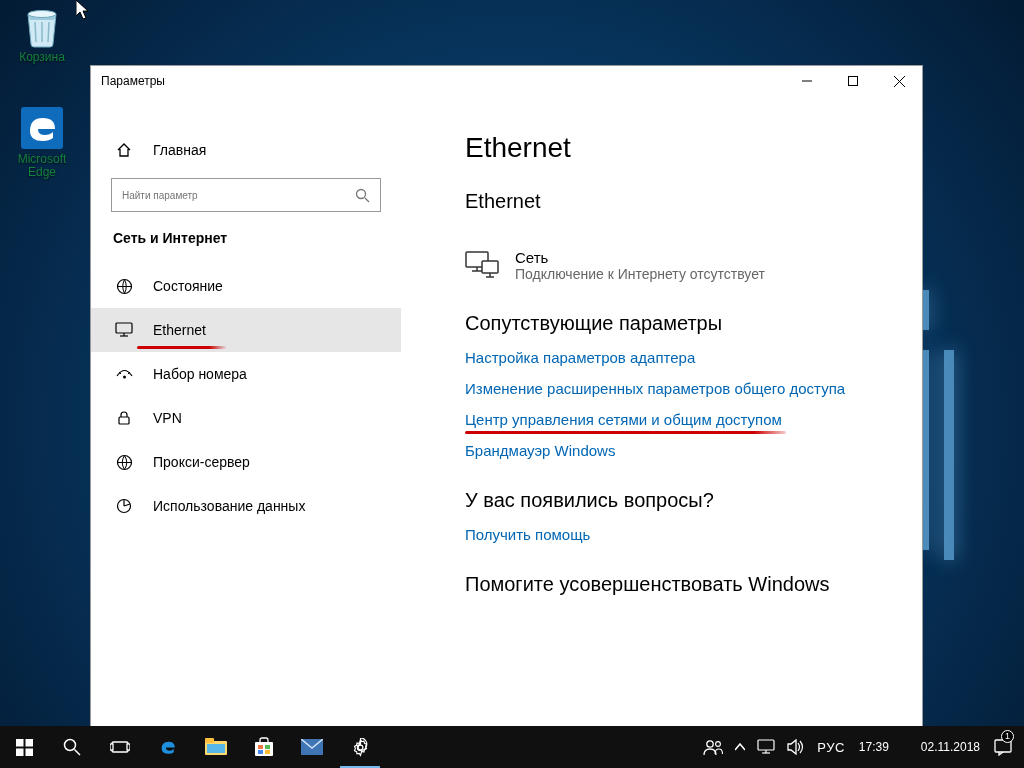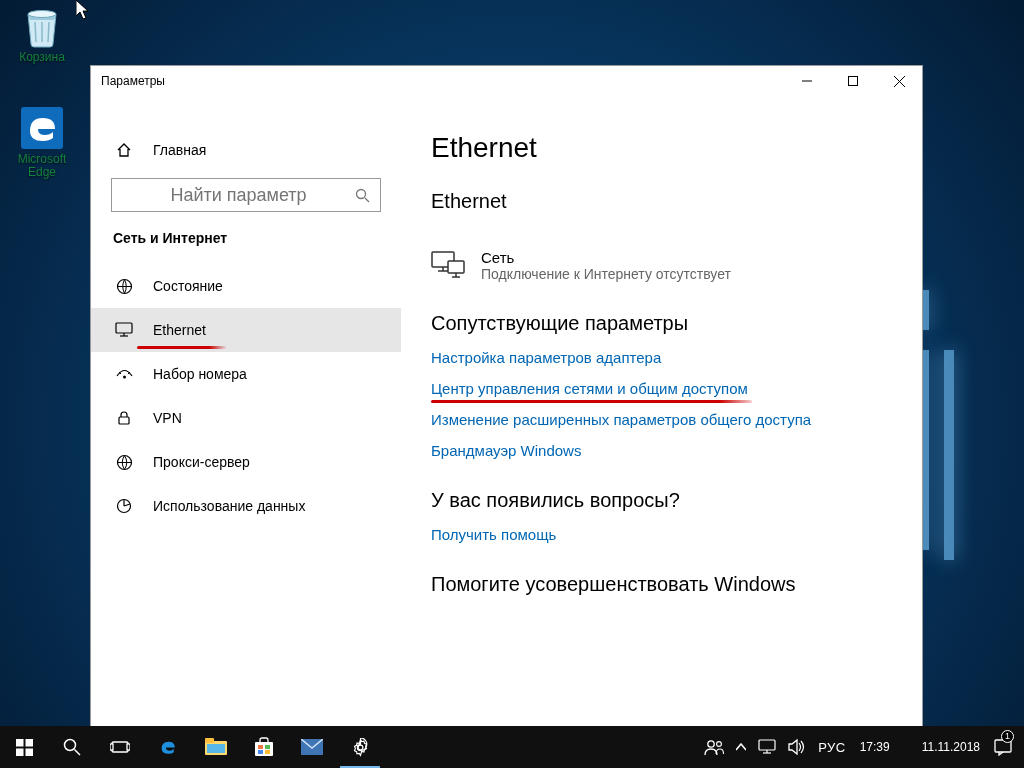--- a/index.html
+++ b/index.html
@@ -29,27 +29,27 @@
 
 
 .window {
   position: absolute; left: 90px; top: 65px; width: 833px; height: 664px;
   background: #fff; border: 1px solid #9a9a9a; display:flex; flex-direction:column;
 }
 .titlebar { height: 30px; display:flex; align-items:center; font-size:12px; padding-left:10px; color:#000;}
 .title-controls { margin-left:auto; display:flex; height:100%; }
 .title-controls .tc { width:46px; display:flex; align-items:center; justify-content:center; cursor:pointer; }
 
-.win-body { flex:1; display:flex; overflow:hidden; }
+.win-body { flex:1; display:flex; overflow:hidden;gap:34px; }
 .sidebar { width: 310px; background:#fff; padding-top: 36px; position:relative; }
 .side-row { display:flex; align-items:center; height:44px; padding-left:22px; font-size:14px; color:#000; cursor:pointer; position:relative;}
 .side-row .sicon { width:22px; display:inline-flex; justify-content:center; margin-right:18px; font-size:16px; color:#000;}
 .side-row.home { height:36px; margin-bottom:10px;}
 .searchbox { margin: 0 20px 18px 20px; height:34px; border:1px solid #999; display:flex; align-items:center; padding:0 10px; color:#666; font-size:14px; background:#fff;}
-.searchbox input { border:none; outline:none; flex:1; font-size:18px; background:transparent;text-align:center;}
+.searchbox input { border:none; outline:none; flex:1; font-size:10px; background:transparent;}
 .side-section { font-size:14px; font-weight:600; padding-left:22px; margin: 8px 0 18px; color:#000;}
 .side-row.active { background: #e6e6e6; }
 .red-under { position:absolute; left:46px; bottom:3px; width:90px; height:3px; background:linear-gradient(to right, #c00, #c00 80%, transparent); border-radius:2px;}
 .side-row.active .red-under { display:block; }
 
 .content { flex:1; padding: 36px 30px 10px 30px; overflow:auto; color:#000; background:#fff;}
 .content h1 { font-size:28px; font-weight:400; margin-bottom:26px;}
 .content h2 { font-size:20px; font-weight:400; margin: 6px 0 14px;}
 .content h3 { font-size:20px; font-weight:400; margin: 30px 0 14px;}
 .net-row { display:flex; align-items:flex-start; gap:16px; margin-bottom:6px;margin-top:36px;}
@@ -225,25 +225,25 @@
             </svg>
         </div>
         <div class="ntext">
           <div class="t1">Сеть</div>
           <div class="t2">Подключение к Интернету отсутствует</div>
         </div>
       </div>
 
       <h3>Сопутствующие параметры</h3>
       <a class="clink">Настройка параметров адаптера</a>
+      <a class="clink">Изменение расширенных параметров общего доступа</a>
       <a class="clink">
         <span>Центр управления сетями и общим доступом</span>
         <span class="red"></span>
       </a>
-      <a class="clink">Изменение расширенных параметров общего доступа</a>
       <a class="clink">Брандмауэр Windows</a>
 
       <h3>У вас появились вопросы?</h3>
       <a class="clink">Получить помощь</a>
 
       <h3>Помогите усовершенствовать Windows</h3>
     </div>
   </div>
 </div>
 
@@ -327,21 +327,21 @@
     </div>
     <div class="titem">
       <svg width="18" height="16" viewBox="0 0 18 16">
           <path d="M1 5 L4 5 L9 1 L9 15 L4 11 L1 11 Z" fill="none" stroke="#fff" stroke-width="1.3"></path>
           <path d="M11 4 Q14 8 11 12 M13 2 Q18 8 13 14" fill="none" stroke="#fff" stroke-width="1.2"></path>
         </svg>
     </div>
     <div class="titem lang">РУС</div>
     <div class="titem clock">
       <div>17:39</div>
-      <div>11.11.2018</div>
+      <div>02.11.2018</div>
     </div>
     <div class="titem" style="position:relative;">
       <svg width="18" height="17" viewBox="0 0 18 17">
           <rect x="1" y="1" width="16" height="12" rx="1" fill="none" stroke="#fff" stroke-width="1.3"></rect>
           <path d="M5 13 L5 16 L9 13" fill="none" stroke="#fff" stroke-width="1.3"></path>
         </svg>
       <span class="notif-count">1</span>
     </div>
     <div class="titem" style="width:6px;padding:0;"></div>
   </div>

